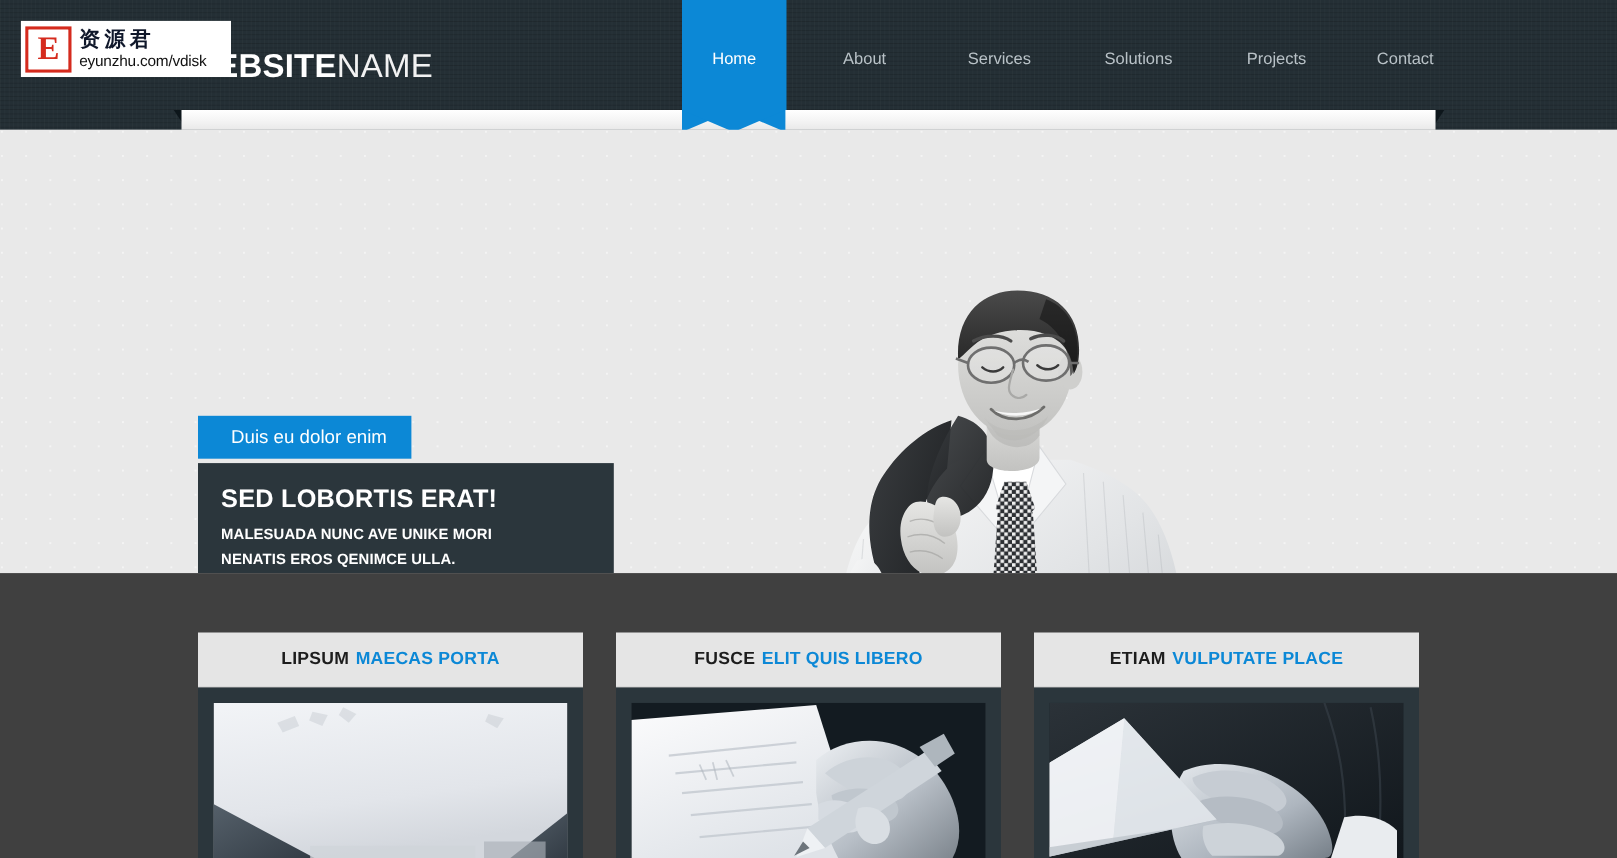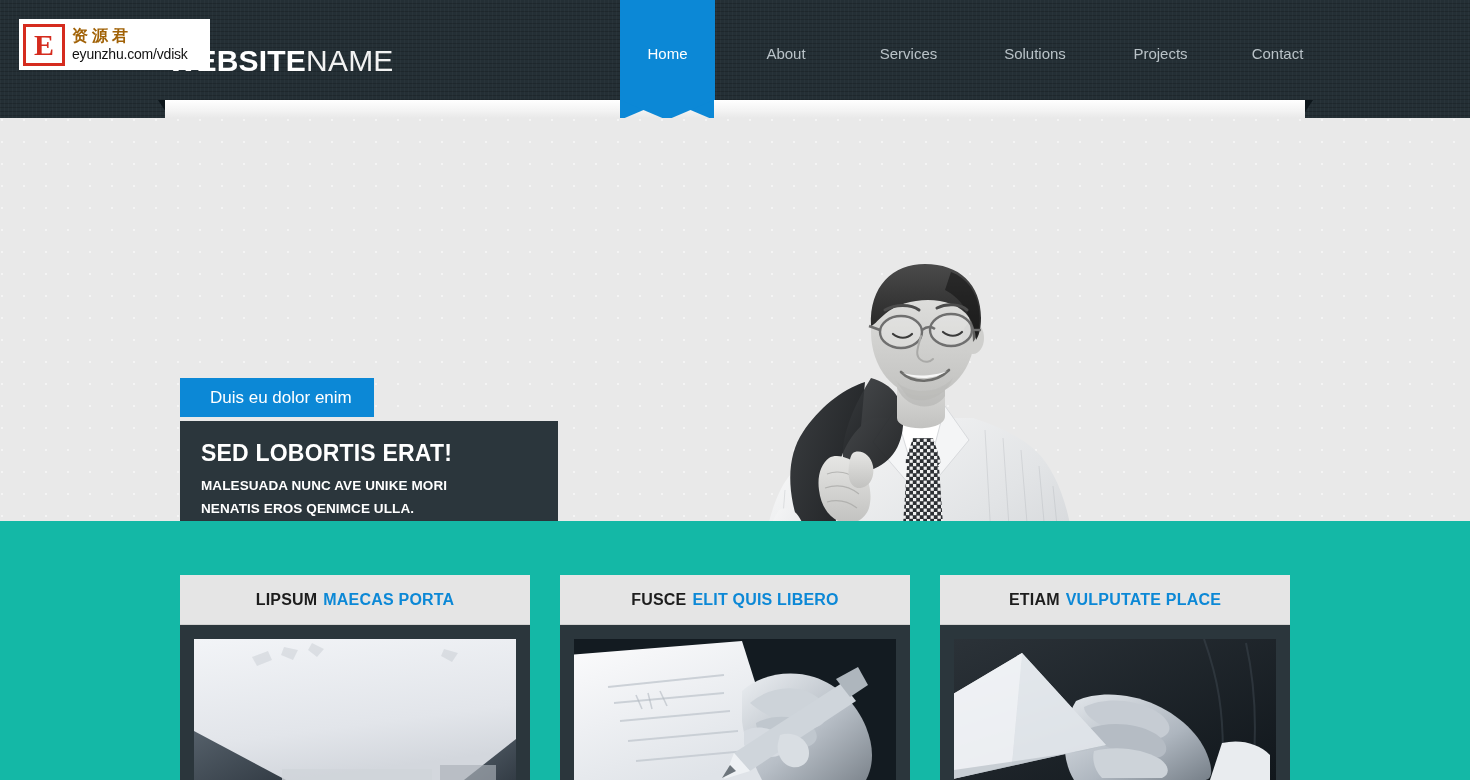--- a/index.html
+++ b/index.html
@@ -89,22 +89,22 @@
     border:3px solid #d52b1e; flex:0 0 auto;
   }
   .wm-e span{
     display:block;width:100%;height:100%;
     background:#ffffff; color:#d52b1e;
     font-family:"Liberation Serif", serif; font-weight:bold;
     font-size:30px; line-height:36px; text-align:center;
   }
   .wm-txt { margin-left:7px; line-height:1; }
   .wm-cn {
-    font-family:Liberation Mono, monospace; font-size:16px;
-    color:#a16207; letter-spacing:4px; font-weight:bold;
+    font-family:Liberation Serif, serif; font-size:19px;
+    color:#0f172a; letter-spacing:4px; font-weight:bold;
   }
   .wm-url {
     font-size:14px; font-weight:normal; color:#111;
     letter-spacing:-.2px; margin-top:2px;
   }
 
   
   .hero {
     position:absolute; left:0; top:118px; width:1470px; height:403px;
     background-color:#e9e9e9;
@@ -132,21 +132,21 @@
     margin-top:7px; letter-spacing:.1px;
   }
 
   
   .person { position:absolute; left:745px; top:142px; width:350px; height:384px; }
   .person svg { display:block; }
 
   
   .blue {
     position:absolute; left:0; top:521px; width:1470px; height:259px;
-    background:#14b8a6;
+    background:#404040;
   }
   .cards { position:absolute; left:180px; top:54px; width:1110px; height:205px; }
   .card { position:absolute; top:0; width:350px; height:205px; }
   .card:nth-child(1){ left:0; }
   .card:nth-child(2){ left:380px; }
   .card:nth-child(3){ left:760px; }
 
   .card-head {
     height:50px; background:#e5e5e5;
     display:flex; align-items:center; justify-content:center;

